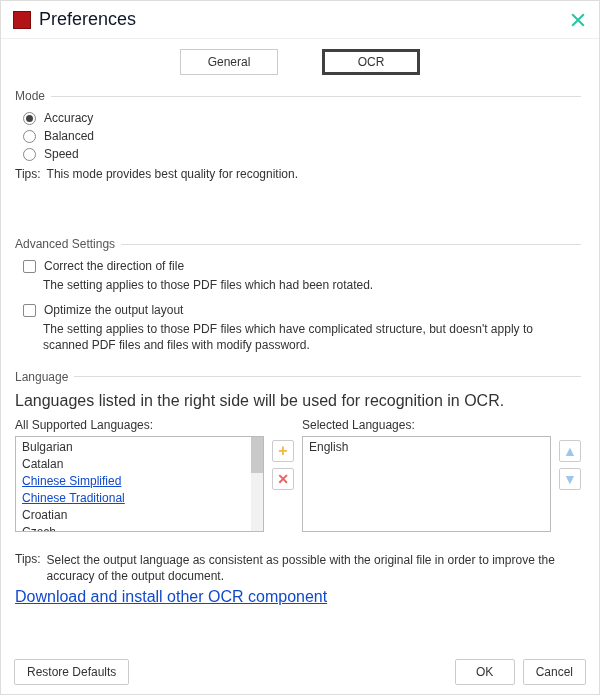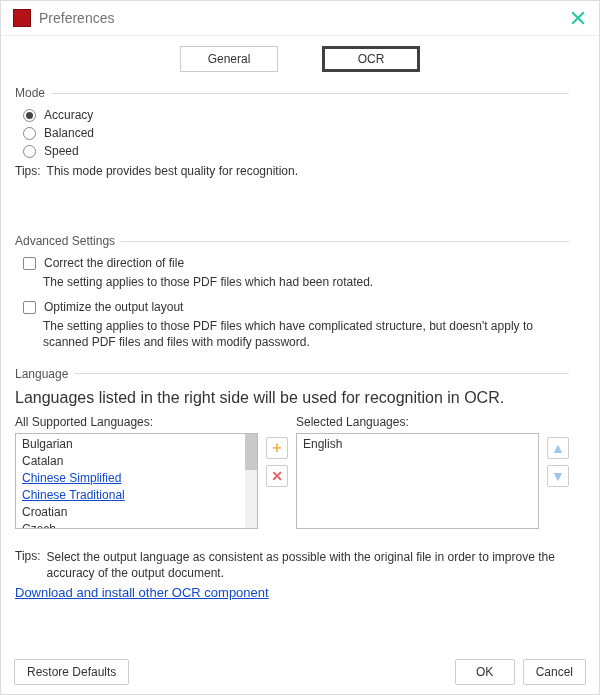--- a/index.html
+++ b/index.html
@@ -19,21 +19,21 @@
     align-items: center;
     padding: 8px 12px;
     border-bottom: 1px solid #eee;
   }
   .app-icon {
     width: 18px; height: 18px;
     background: #b31217;
     border: 1px solid #7a0b0f;
     margin-right: 8px;
   }
-  .title-text { font-size: 14px; color: #737373; }
+  .title-text { font-size: 18px; color: #0f172a; }
   .close-btn {
     margin-left: auto;
     width: 18px; height: 18px;
     cursor: pointer;
     color: #27c7a6;
     display: flex; align-items: center; justify-content: center;
   }
   .close-btn svg { width: 14px; height: 14px; }
 
   .tabs {
@@ -52,21 +52,21 @@
   }
   .tab + .tab { border-left: none; }
   .tab.active { border: 3px solid #404040; color: #333; }
   .tab.active + .tab, .tab:has(+ .tab.active) {  }
 
   .content { padding: 0 14px; }
 
   .fieldset {
     border: none;
     padding: 0;
-    margin: 0 16px 16px 0;
+    margin: 0 4px 16px 0;
     position: relative;
   }
   .legend-line {
     display: flex;
     align-items: center;
     margin-bottom: 8px;
   }
   .legend-text {
     color: #555;
     font-size: 12px;
@@ -174,21 +174,21 @@
   .reorder-btns {
     width: 22px;
     display: flex; flex-direction: column; gap: 6px;
     margin-top: 22px;
   }
   .bottom-tips { margin-top: 20px; display: flex; }
   .bottom-tips .tips-text { line-height: 1.35; }
   .link-text {
     color: #1149cc;
     text-decoration: underline;
-    font-size: 13px;
+    font-size: 16px;
     cursor: pointer;
     margin-top: 2px;
     display: inline-block;
   }
   .footer {
     position: absolute;
     bottom: 0; left: 0; right: 0;
     padding: 10px 14px;
     display: flex;
     align-items: center;

